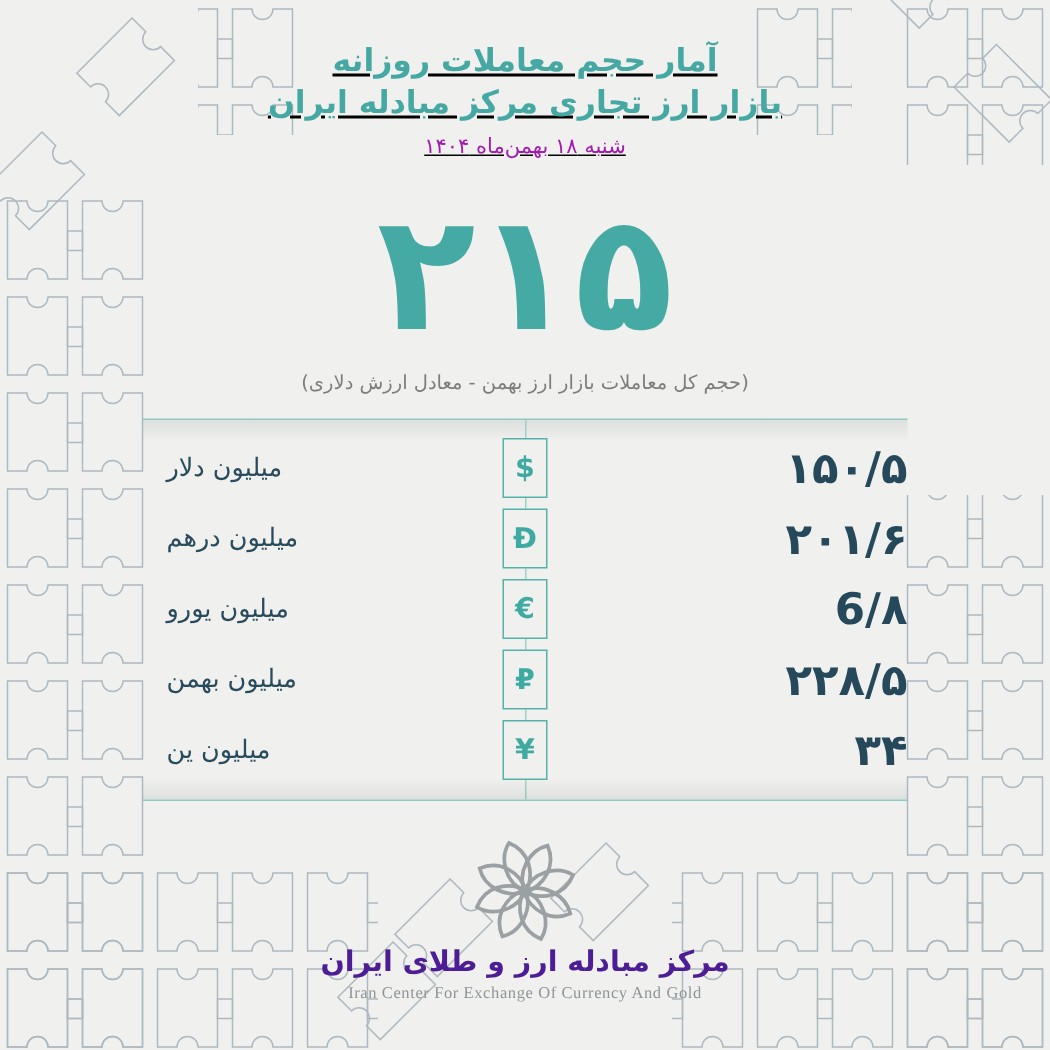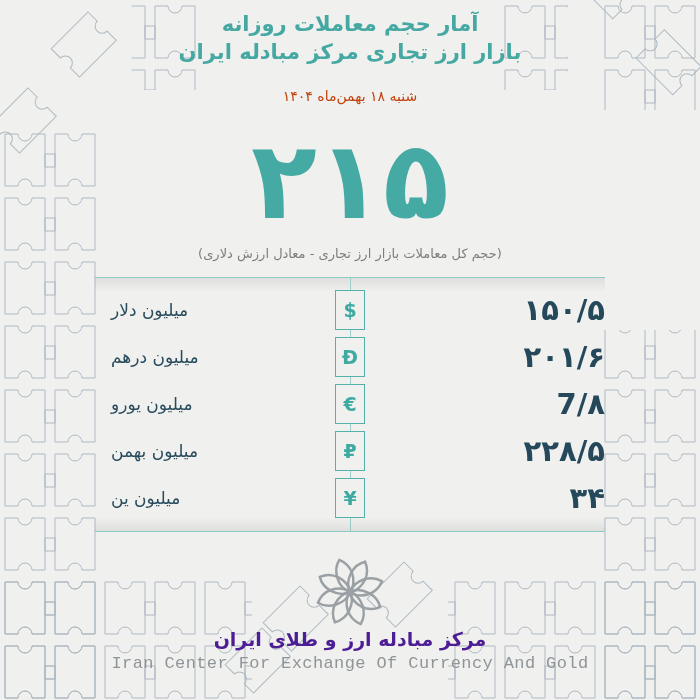--- a/index.html
+++ b/index.html
@@ -1,23 +1,23 @@
 <!DOCTYPE html>
 <html lang="fa"><head>
 <meta charset="utf-8">
 <style>
   html,body{margin:0;padding:0;}
   body{font-family:"DejaVu Sans",sans-serif;}
   .stage{position:relative;width:700px;height:700px;background:#f0f0ee;overflow:hidden;}
   .bg-pattern{position:absolute;left:0;top:0;z-index:0;}
   .content{position:relative;z-index:1;}
 
-  .header{padding-top:10px;text-align:center;}
+  .header{padding-top:26px;text-align:center;text-decoration:underline;}
   .title{direction:rtl;font-size:21px;font-weight:bold;color:#45a8a2;line-height:1.35;}
-  .date{direction:rtl;margin-top:21px;font-size:14px;color:#c2410c;}
+  .date{direction:rtl;margin-top:7px;font-size:14px;color:#a21caf;}
 
   .total{margin-top:22px;text-align:center;}
   .total-value{direction:rtl;font-size:108px;line-height:1.02;font-weight:bold;color:#46aaa4;}
   .total-caption{direction:rtl;margin-top:10px;font-size:13px;color:#7d7d7d;}
 
   .panel{position:relative;width:510px;margin:16px auto 0;}
   .divider{height:1px;background:#8ec9c4;}
   .shadow-top{position:absolute;top:1px;left:0;right:0;height:14px;
     background:linear-gradient(to bottom,rgba(95,115,115,.13),rgba(95,115,115,0));}
   .shadow-bottom{position:absolute;bottom:1px;left:0;right:0;height:14px;
@@ -27,21 +27,21 @@
   .row{display:grid;grid-template-columns:1fr 56px 1fr;align-items:center;height:47px;}
   .row-label{direction:rtl;text-align:left;padding-left:16px;font-size:17px;color:#284c5d;}
   .row-value{direction:rtl;text-align:right;padding-left:20px;font-size:29px;font-weight:bold;color:#25495b;}
   .iconbox{position:relative;z-index:1;width:30px;height:40px;margin:0 auto;background:#f0f0ee;
     border:1.5px solid #55b2ab;box-sizing:border-box;display:flex;align-items:center;justify-content:center;
     font-size:19px;font-weight:bold;color:#3faaa2;}
 
   .footer{margin-top:26px;text-align:center;}
   .rosette{display:block;margin:0 auto;}
   .logo-fa{direction:rtl;margin-top:2px;font-size:19px;font-weight:bold;color:#4c1d95;}
-  .logo-en{margin-top:4px;font-size:17px;letter-spacing:.4px;color:#8f9497;font-family:Liberation Mono, monospace;}
+  .logo-en{margin-top:4px;font-size:11px;letter-spacing:.4px;color:#8f9497;font-family:Liberation Serif, serif;}
 </style>
 </head>
 <body>
 
 <div class="stage">
 
   <svg class="bg-pattern" width="700" height="700" viewBox="0 0 700 700" aria-hidden="true">
     <defs>
       <path id="blk" d="M0,0 H13 A7,7 0 0 0 27,0 H40 V52 H27 A7,7 0 0 0 13,52 H0 Z"></path>
       <pattern id="pz" width="100" height="64" patternUnits="userSpaceOnUse">
@@ -77,21 +77,21 @@
     <div class="header">
       <div class="title">
         <div>آمار حجم معاملات روزانه</div>
         <div>بازار ارز تجاری مرکز مبادله ایران</div>
       </div>
       <div class="date">شنبه ۱۸ بهمن‌ماه ۱۴۰۴</div>
     </div>
 
     <div class="total">
       <div class="total-value">۲۱۵</div>
-      <div class="total-caption">(حجم کل معاملات بازار ارز تجاری - معادل ارزش دلاری)</div>
+      <div class="total-caption">(حجم کل معاملات بازار ارز بهمن - معادل ارزش دلاری)</div>
     </div>
 
     <div class="panel">
       <div class="divider"></div>
       <div class="shadow-top"></div>
       <div class="spine"></div>
 
       <div class="rows">
 
         <div class="row">
@@ -102,21 +102,21 @@
 
         <div class="row">
           <div class="row-label">میلیون درهم</div>
           <div class="iconbox">Đ</div>
           <div class="row-value">۲۰۱/۶</div>
         </div>
 
         <div class="row">
           <div class="row-label">میلیون یورو</div>
           <div class="iconbox">€</div>
-          <div class="row-value">7/۸</div>
+          <div class="row-value">6/۸</div>
         </div>
 
         <div class="row">
           <div class="row-label">میلیون بهمن</div>
           <div class="iconbox">₽</div>
           <div class="row-value">۲۲۸/۵</div>
         </div>
 
         <div class="row">
           <div class="row-label">میلیون ین</div>

